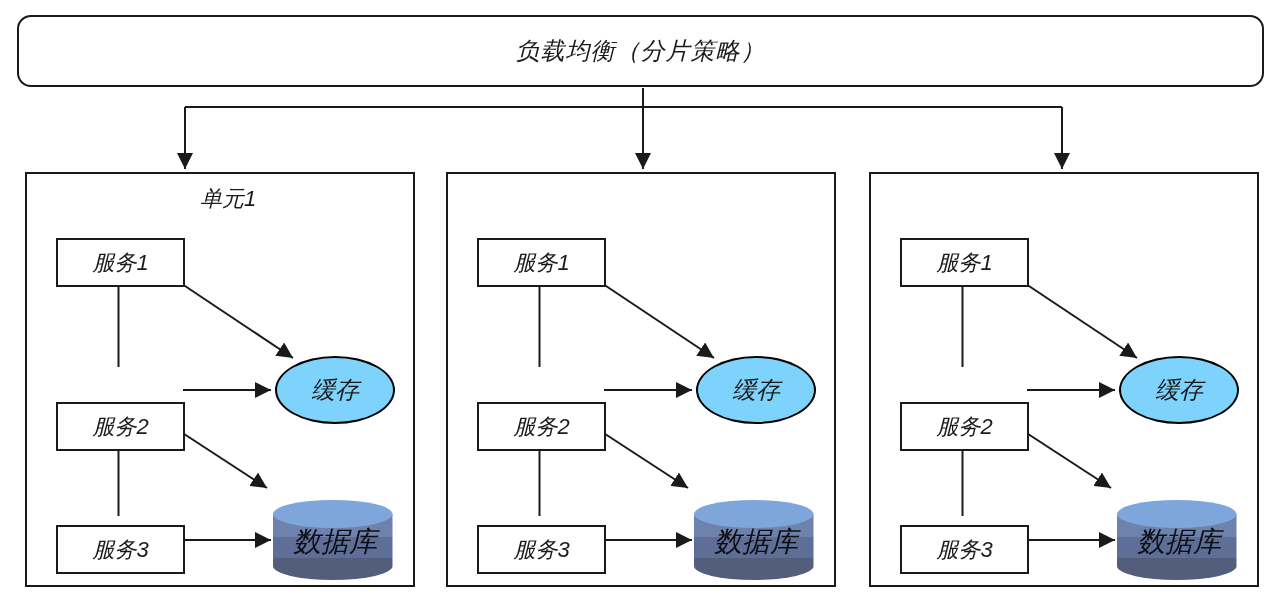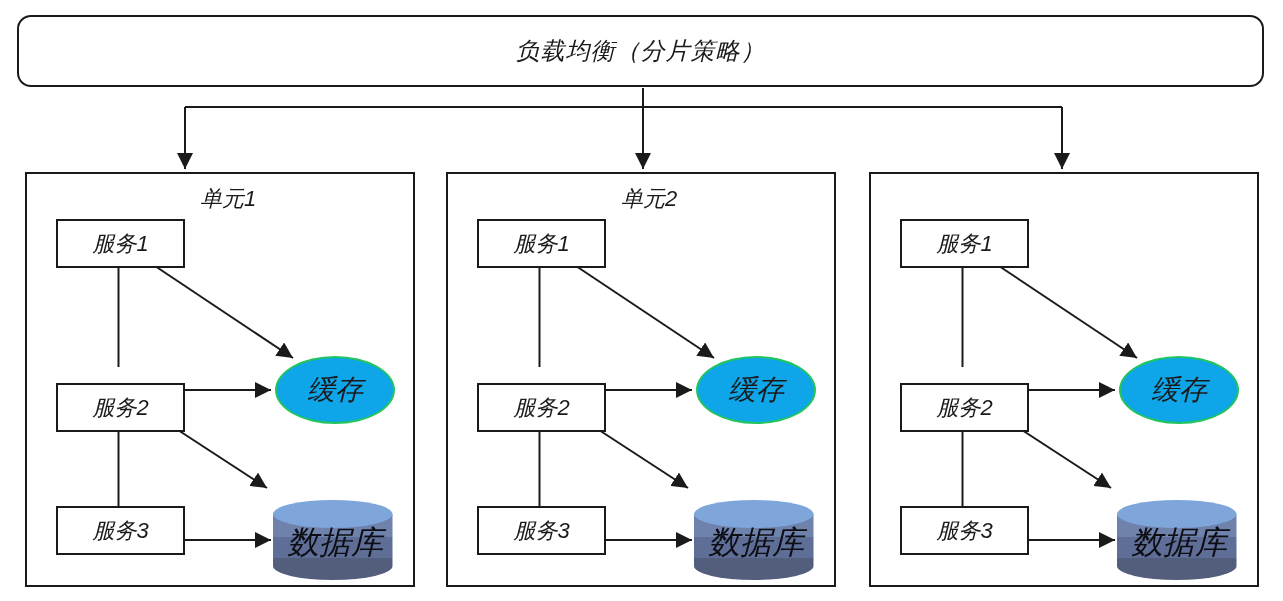--- a/index.html
+++ b/index.html
@@ -18,31 +18,31 @@
     position:absolute;top:172px;width:386px;height:411px;
     border:2px solid #1a1a1a;background:transparent;z-index:2;
   }
   .unit-title{
     position:absolute;left:0;top:10px;width:100%;height:30px;
     text-align:center;font-size:22px;line-height:30px;margin-left:8px;
   }
   .service-box{
     position:absolute;left:29px;width:125px;height:45px;
     border:2px solid #1a1a1a;background:#fff;
-    display:flex;align-items:center;justify-content:center;font-size:22px;
+    display:flex;align-items:center;justify-content:center;font-size:22px;margin-top:19px;
   }
   .s1{top:45px}.s2{top:209px}.s3{top:332px}
   .cache-ellipse{
     position:absolute;left:248px;top:182px;width:116px;height:64px;
-    border:2px solid #22c55e;border-radius:50%;background:#0ea5e9;
-    display:flex;align-items:center;justify-content:center;font-size:28px;
+    border:2px solid #000000;border-radius:50%;background:#7dd3fc;
+    display:flex;align-items:center;justify-content:center;font-size:24px;
   }
   .db-label{
     position:absolute;left:248px;top:353px;width:120px;height:30px;
-    text-align:center;line-height:30px;font-size:32px;font-weight:500;color:#0d0d14;
+    text-align:center;line-height:30px;font-size:28px;font-weight:500;color:#0d0d14;
   }
 </style>
 </head>
 <body>
 
 <div class="canvas">
 
   <svg class="layer" width="1283" height="601" viewBox="0 0 1283 601">
     <defs>
       <marker id="arrow" markerWidth="8" markerHeight="8" refX="8" refY="4" orient="auto" markerUnits="strokeWidth">
@@ -115,21 +115,20 @@
   <div class="unit" style="left:25px">
     <div class="unit-title">单元1</div>
     <div class="service-box s1">服务1</div>
     <div class="service-box s2">服务2</div>
     <div class="service-box s3">服务3</div>
     <div class="cache-ellipse">缓存</div>
     <div class="db-label">数据库</div>
   </div>
 
   <div class="unit" style="left:446px">
-    <div class="unit-title">单元2</div>
     <div class="service-box s1">服务1</div>
     <div class="service-box s2">服务2</div>
     <div class="service-box s3">服务3</div>
     <div class="cache-ellipse">缓存</div>
     <div class="db-label">数据库</div>
   </div>
 
   <div class="unit" style="left:869px">
     <div class="service-box s1">服务1</div>
     <div class="service-box s2">服务2</div>

